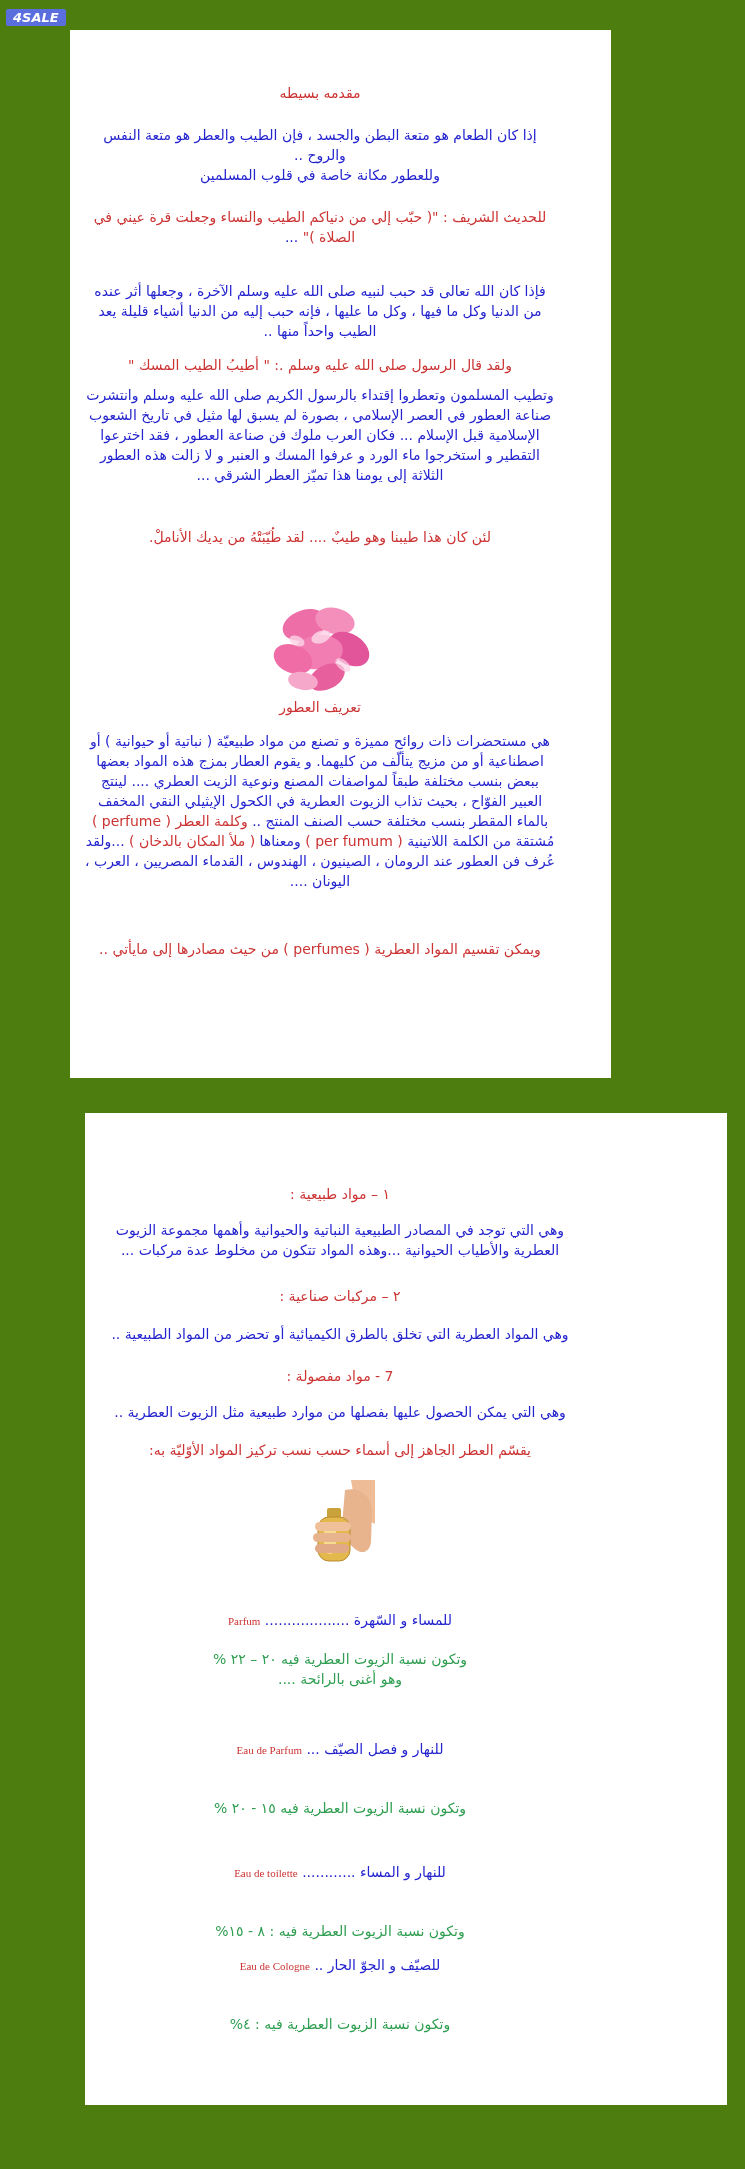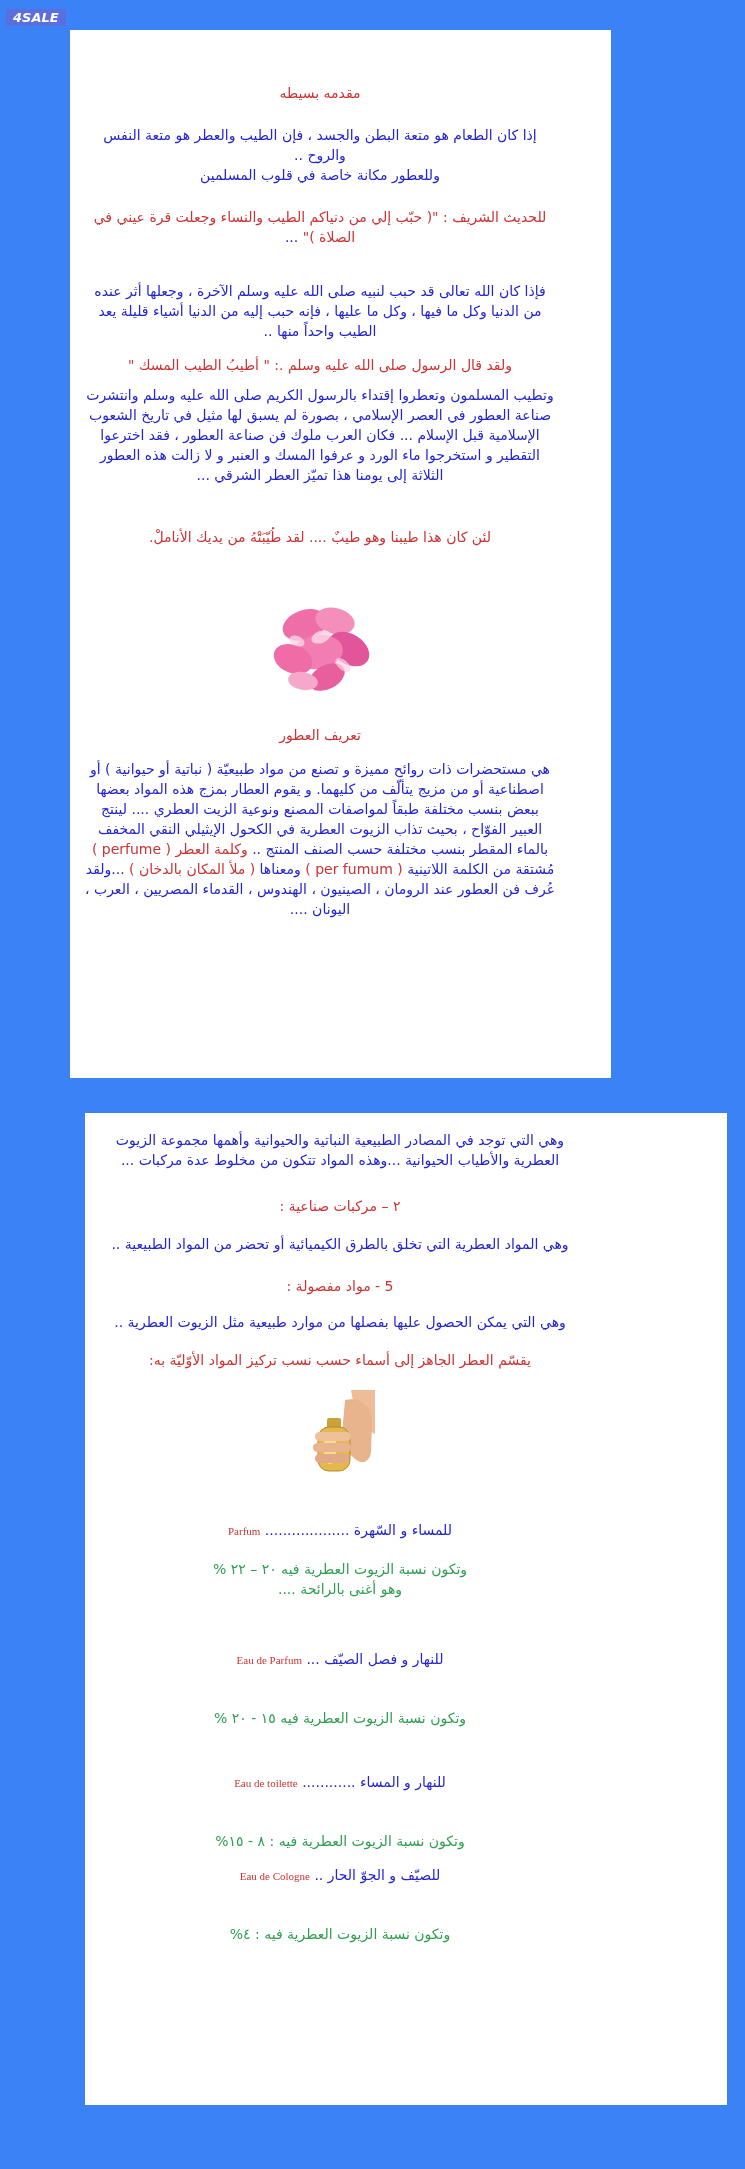--- a/index.html
+++ b/index.html
@@ -1,16 +1,16 @@
 <!DOCTYPE html>
 <html lang="ar"><head>
 <meta charset="utf-8">
 <style>
   html,body{margin:0;padding:0;background:#141416;}
-  .screen{position:relative;width:745px;height:2169px;background:#3b82f6;overflow:hidden;
+  .screen{position:relative;width:745px;height:2169px;background:#4d7c0f;overflow:hidden;
           font-family:"DejaVu Sans",sans-serif;text-decoration:underline;}
   .watermark{position:absolute;left:6px;top:9px;background:#5b6ede;color:#fff;
              font-family:"DejaVu Sans",sans-serif;font-style:italic;font-weight:bold;
              font-size:13px;padding:1px 7px;border-radius:2px;letter-spacing:0px;}
   .page{position:absolute;background:#ffffff;}
   .page1{left:70px;top:30px;width:541px;height:1048px;}
   .page2{left:85px;top:1113px;width:642px;height:992px;}
   .col{direction:rtl;text-align:center;font-size:14px;line-height:20px;}
   .page1 .col{margin:0 0 0 15px;width:470px;padding-top:1px;}
   .page2 .col{margin:0 0 0 15px;width:480px;padding-top:1px;}
@@ -21,21 +21,21 @@
   .latin{font-family:"Liberation Serif",serif;font-size:11px;}
   .imgwrap{display:flex;justify-content:center;}
   .title{margin-top:52px;}
   .p-intro{margin-top:22px;}
   .p-hadith{margin-top:22px;}
   .p-nabi{margin-top:34px;}
   .p-rasul{margin-top:14px;}
   .p-muslims{margin-top:10px;}
   .p-tayyib{margin-top:42px;}
   .flower{margin-top:50px;}
-  .def-title{margin-top:28px;}
+  .def-title{}
   .p-def{margin-top:14px;}
   .p-class{margin-top:48px;}
   .h-sec1{margin-top:70px;}
   .p-sec1{margin-top:16px;}
   .h-sec2{margin-top:26px;}
   .p-sec2{margin-top:18px;}
   .h-sec3{margin-top:22px;}
   .p-sec3{margin-top:16px;}
   .p-conc{margin-top:18px;}
   .bottle{margin-top:20px;}
@@ -85,33 +85,35 @@
           <ellipse cx="58" cy="40" rx="10" ry="6" fill="#fbd3e6" opacity="0.85" transform="rotate(-20 58 40)"></ellipse>
           <ellipse cx="34" cy="44" rx="8" ry="5" fill="#fbd3e6" opacity="0.8" transform="rotate(24 34 44)"></ellipse>
           <ellipse cx="80" cy="68" rx="9" ry="5" fill="#fbd3e6" opacity="0.7" transform="rotate(40 80 68)"></ellipse>
         </svg>
       </div>
 
       <p class="t-red def-title">تعريف العطور</p>
 
       <p class="p-def"><span class="t-blue">هي مستحضرات ذات روائح مميزة و تصنع من مواد طبيعيّة ( نباتية أو حيوانية ) أو اصطناعية أو من مزيج يتألّف من كليهما. و يقوم العطار بمزج هذه المواد بعضها ببعض بنسب مختلفة طبقاً لمواصفات المصنع ونوعية الزيت العطري .... لينتج العبير الفوّاح ، بحيث تذاب الزيوت العطرية في الكحول الإيثيلي النقي المخفف بالماء المقطر بنسب مختلفة حسب الصنف المنتج .. </span><span class="t-red">وكلمة العطر ( perfume ) </span><span class="t-blue">مُشتقة من الكلمة اللاتينية </span><span class="t-red">( per fumum ) </span><span class="t-blue">ومعناها </span><span class="t-red">( ملأ المكان بالدخان ) </span><span class="t-blue">...ولقد عُرف فن العطور عند الرومان ، الصينيون ، الهندوس ، القدماء المصريين ، العرب ، اليونان ....</span></p>
 
+      <p class="t-red p-class">ويمكن تقسيم المواد العطرية ( perfumes ) من حيث مصادرها إلى مايأتي ..</p>
 
     </div>
   </div>
 
   <div class="page page2">
     <div class="col">
 
+      <p class="t-red h-sec1">١ – مواد طبيعية :</p>
       <p class="t-blue p-sec1">وهي التي توجد في المصادر الطبيعية النباتية والحيوانية وأهمها مجموعة الزيوت العطرية والأطياب الحيوانية ...وهذه المواد تتكون من مخلوط عدة مركبات ...</p>
 
       <p class="t-red h-sec2">٢ – مركبات صناعية :</p>
       <p class="t-blue p-sec2">وهي المواد العطرية التي تخلق بالطرق الكيميائية أو تحضر من المواد الطبيعية ..</p>
 
-      <p class="t-red h-sec3">5 - مواد مفصولة :</p>
+      <p class="t-red h-sec3">7 - مواد مفصولة :</p>
       <p class="t-blue p-sec3">وهي التي يمكن الحصول عليها بفصلها من موارد طبيعية مثل الزيوت العطرية ..</p>
 
       <p class="t-red p-conc">يقسّم العطر الجاهز إلى أسماء حسب نسب تركيز المواد الأوّليّة به:</p>
 
       <div class="imgwrap bottle">
         <svg width="70" height="90" viewBox="0 0 70 90">
           <path d="M46,0 L70,0 L70,44 L52,34 Z" fill="#eebc96"></path>
           <path d="M40,10 C56,6 68,18 67,34 L66,62 C65,72 57,75 50,69 L36,56 Z" fill="#e8b48e"></path>
           <rect x="22" y="28" width="14" height="11" rx="2" fill="#caa23c"></rect>
           <rect x="13" y="37" width="32" height="44" rx="11" fill="#e3b84d" stroke="#b98a2e" stroke-width="1"></rect>

